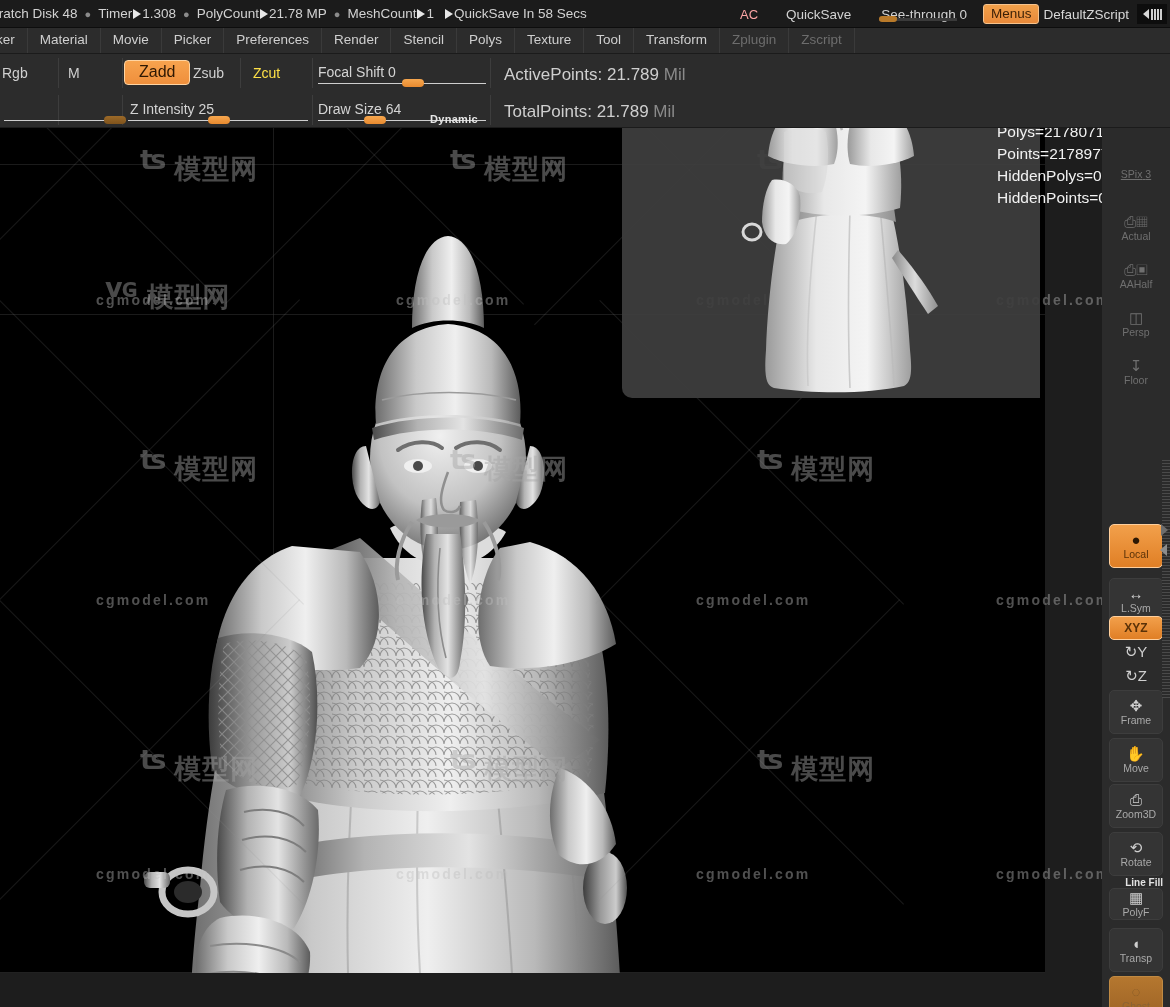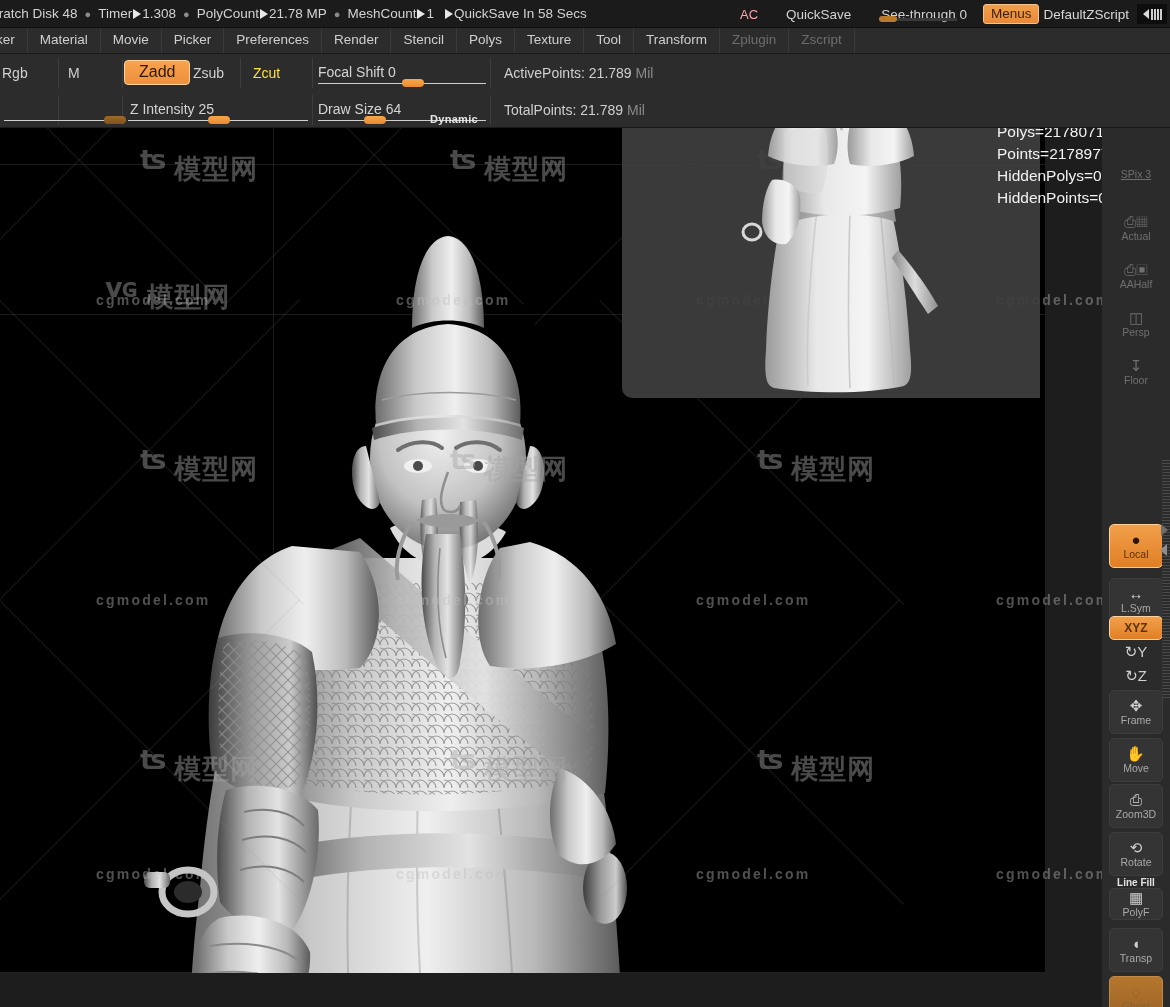--- a/index.html
+++ b/index.html
@@ -69,21 +69,21 @@
   .lbl-dim{ color:#fde047; }
 
   .slider{ position:absolute; height:37px; }
   .slider .strack{ position:absolute; left:0; right:0; bottom:7px; height:1px; background:#cfcfcf;}
   .slider .sknob{ position:absolute; bottom:4px; width:22px;height:8px;border-radius:4px;
                   background:linear-gradient(#f6a74f,#e88a2f); }
   .slider .sknob.dark{ background:linear-gradient(#9c6a28,#7f531c); }
   .slider .slabel{ position:absolute; left:0; bottom:11px; font-size:14px; color:#d4d4d4; white-space:nowrap;}
   .dynamic{ position:absolute; font-size:11px; font-weight:bold; color:#e6e6e6; letter-spacing:.3px;}
 
-  .ptinfo{ position:absolute; font-size:14px; color:#cfcfcf; white-space:nowrap;}
+  .ptinfo{ position:absolute; font-size:17px; color:#cfcfcf; white-space:nowrap;}
   .ptinfo .unit{ color:#8a8a8a; }
 
   
   .canvas{
     position:absolute; left:0; top:128px; width:1045px; height:845px;
     background:#000; overflow:hidden;
   }
   .canvas-outer{
     position:absolute; left:0; top:128px; width:1170px; height:879px; background:#1d1d1d;
   }
@@ -469,21 +469,21 @@
     <div class="rs-btn" style="top:656px;">
       <span class="ic">⎙</span>
       <span>Zoom3D</span>
     </div>
 
     <div class="rs-btn" style="top:704px;">
       <span class="ic">⟲</span>
       <span>Rotate</span>
     </div>
 
-    <div class="rs-caption" style="top:749px; font-weight:bold; color:#e2e2e2; font-size:10px;">Line Fill</div>
+    <div class="rs-caption" style="top:749px; font-weight:bold; color:#e2e2e2; font-size:10px;text-align:right;">Line Fill</div>
     <div class="rs-btn" style="top:760px; height:32px;">
       <span class="ic">▦</span>
       <span>PolyF</span>
     </div>
 
     <div class="rs-btn" style="top:800px;">
       <span class="ic">◖</span>
       <span>Transp</span>
     </div>
 

